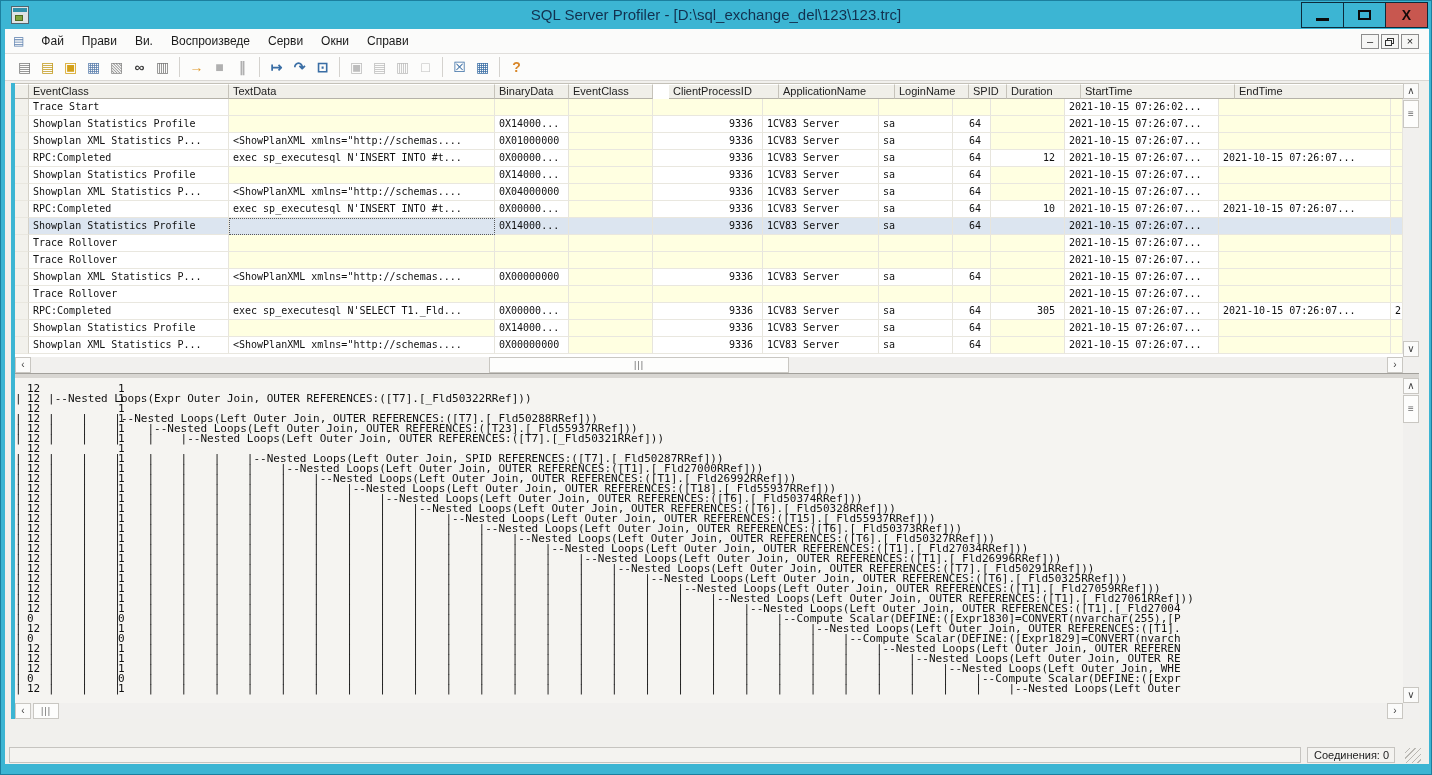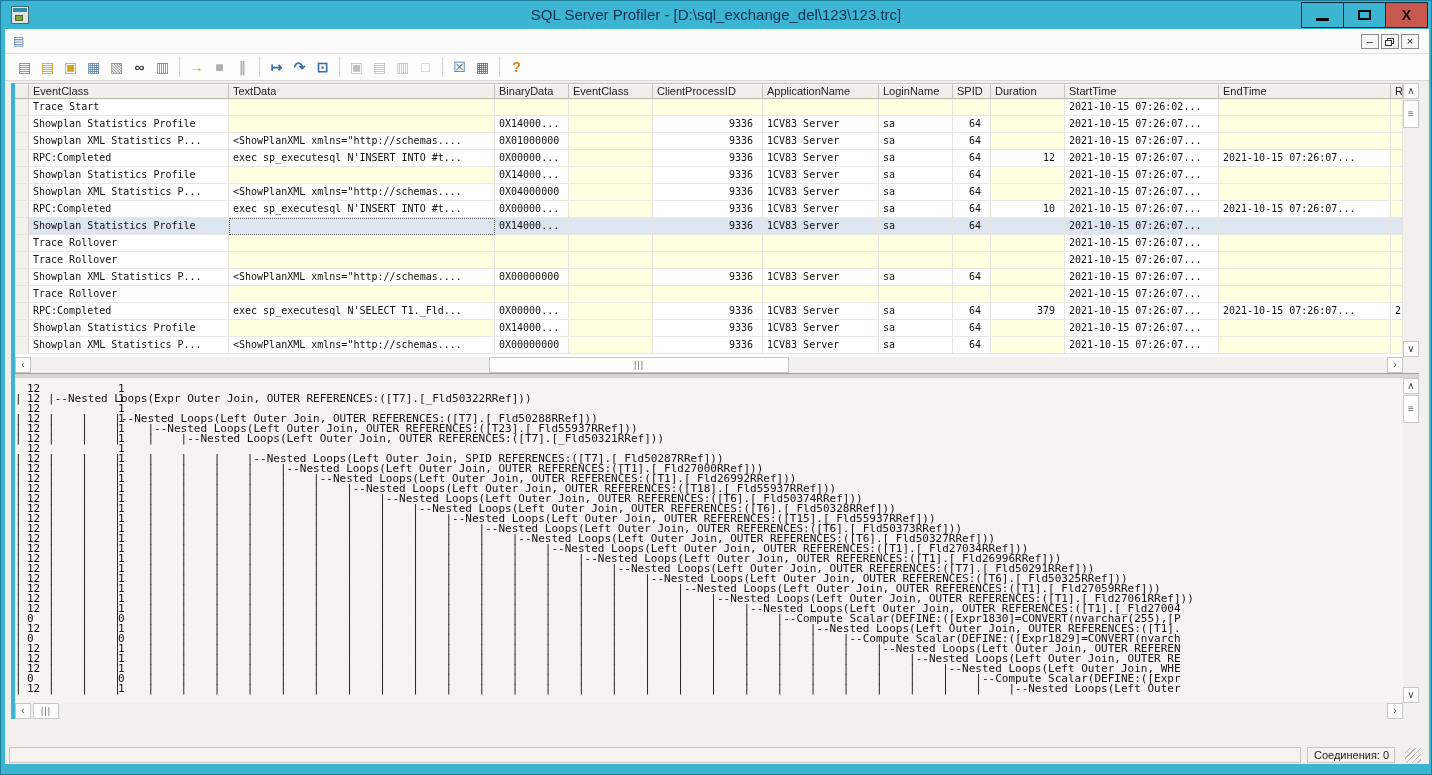--- a/index.html
+++ b/index.html
@@ -95,20 +95,21 @@
       <div class="wbtn wbtn-close">
           <span>X</span>
         </div>
     </div>
   </div>
 
   <div class="client"></div>
 
   <div class="menubar">
     <span class="mdi-doc">▤</span>
+    <span id="menu-items"><span class="menu-item">Фай</span><span class="menu-item">Прави</span><span class="menu-item">Ви.</span><span class="menu-item">Воспроизведе</span><span class="menu-item">Серви</span><span class="menu-item">Окни</span><span class="menu-item">Справи</span></span>
     <div class="mdi-controls">
       <div class="mdi-btn">–</div>
       <div class="mdi-btn mdi-restore">
         <span class="r1"></span>
         <span class="r2"></span>
       </div>
       <div class="mdi-btn">×</div>
     </div>
   </div>
 
@@ -182,21 +183,21 @@
 
   <div class="teal-strip"></div>
 
   <div class="grid">
     <div class="ghead" id="grid-head">
         <div class="ghc" style="width: 14px;"></div>
         <div class="ghc" style="width: 200px;">EventClass</div>
         <div class="ghc" style="width: 266px;">TextData</div>
         <div class="ghc" style="width: 74px;">BinaryData</div>
         <div class="ghc" style="width: 84px;">EventClass</div>
-        <div class="ghc" style="width: 110px;">ClientProcessID</div>
+        <div class="ghc" style="width: 110px; margin-left: 16px;">ClientProcessID</div>
         <div class="ghc" style="width: 116px;">ApplicationName</div>
         <div class="ghc" style="width: 74px;">LoginName</div>
         <div class="ghc" style="width: 38px;">SPID</div>
         <div class="ghc" style="width: 74px;">Duration</div>
         <div class="ghc" style="width: 154px;">StartTime</div>
         <div class="ghc" style="width: 172px;">EndTime</div>
         <div class="ghc" style="width: 12px;">Reads</div>
       </div>
     <div id="grid-body">
         <div class="grow">
@@ -382,21 +383,21 @@
         <div class="grow">
           <div class="gsel" style="width: 14px;"></div>
           <div class="gc cfill" style="width: 200px;">RPC:Completed</div>
           <div class="gc cfill" style="width: 266px;">exec sp_executesql N'SELECT T1._Fld...</div>
           <div class="gc cfill" style="width: 74px;">0X00000...</div>
           <div class="gc cempty" style="width: 84px;"></div>
           <div class="gc cfill right" style="width: 110px;">9336</div>
           <div class="gc cfill" style="width: 116px;">1CV83 Server</div>
           <div class="gc cfill" style="width: 74px;">sa</div>
           <div class="gc cfill right" style="width: 38px;">64</div>
-          <div class="gc cfill right" style="width: 74px;">379</div>
+          <div class="gc cfill right" style="width: 74px;">305</div>
           <div class="gc cfill" style="width: 154px;">2021-10-15 07:26:07...</div>
           <div class="gc cfill" style="width: 172px;">2021-10-15 07:26:07...</div>
           <div class="gc cfill" style="width: 12px;">2</div>
         </div>
         <div class="grow">
           <div class="gsel" style="width: 14px;"></div>
           <div class="gc cfill" style="width: 200px;">Showplan Statistics Profile</div>
           <div class="gc cempty" style="width: 266px;"></div>
           <div class="gc cfill" style="width: 74px;">0X14000...</div>
           <div class="gc cempty" style="width: 84px;"></div>

